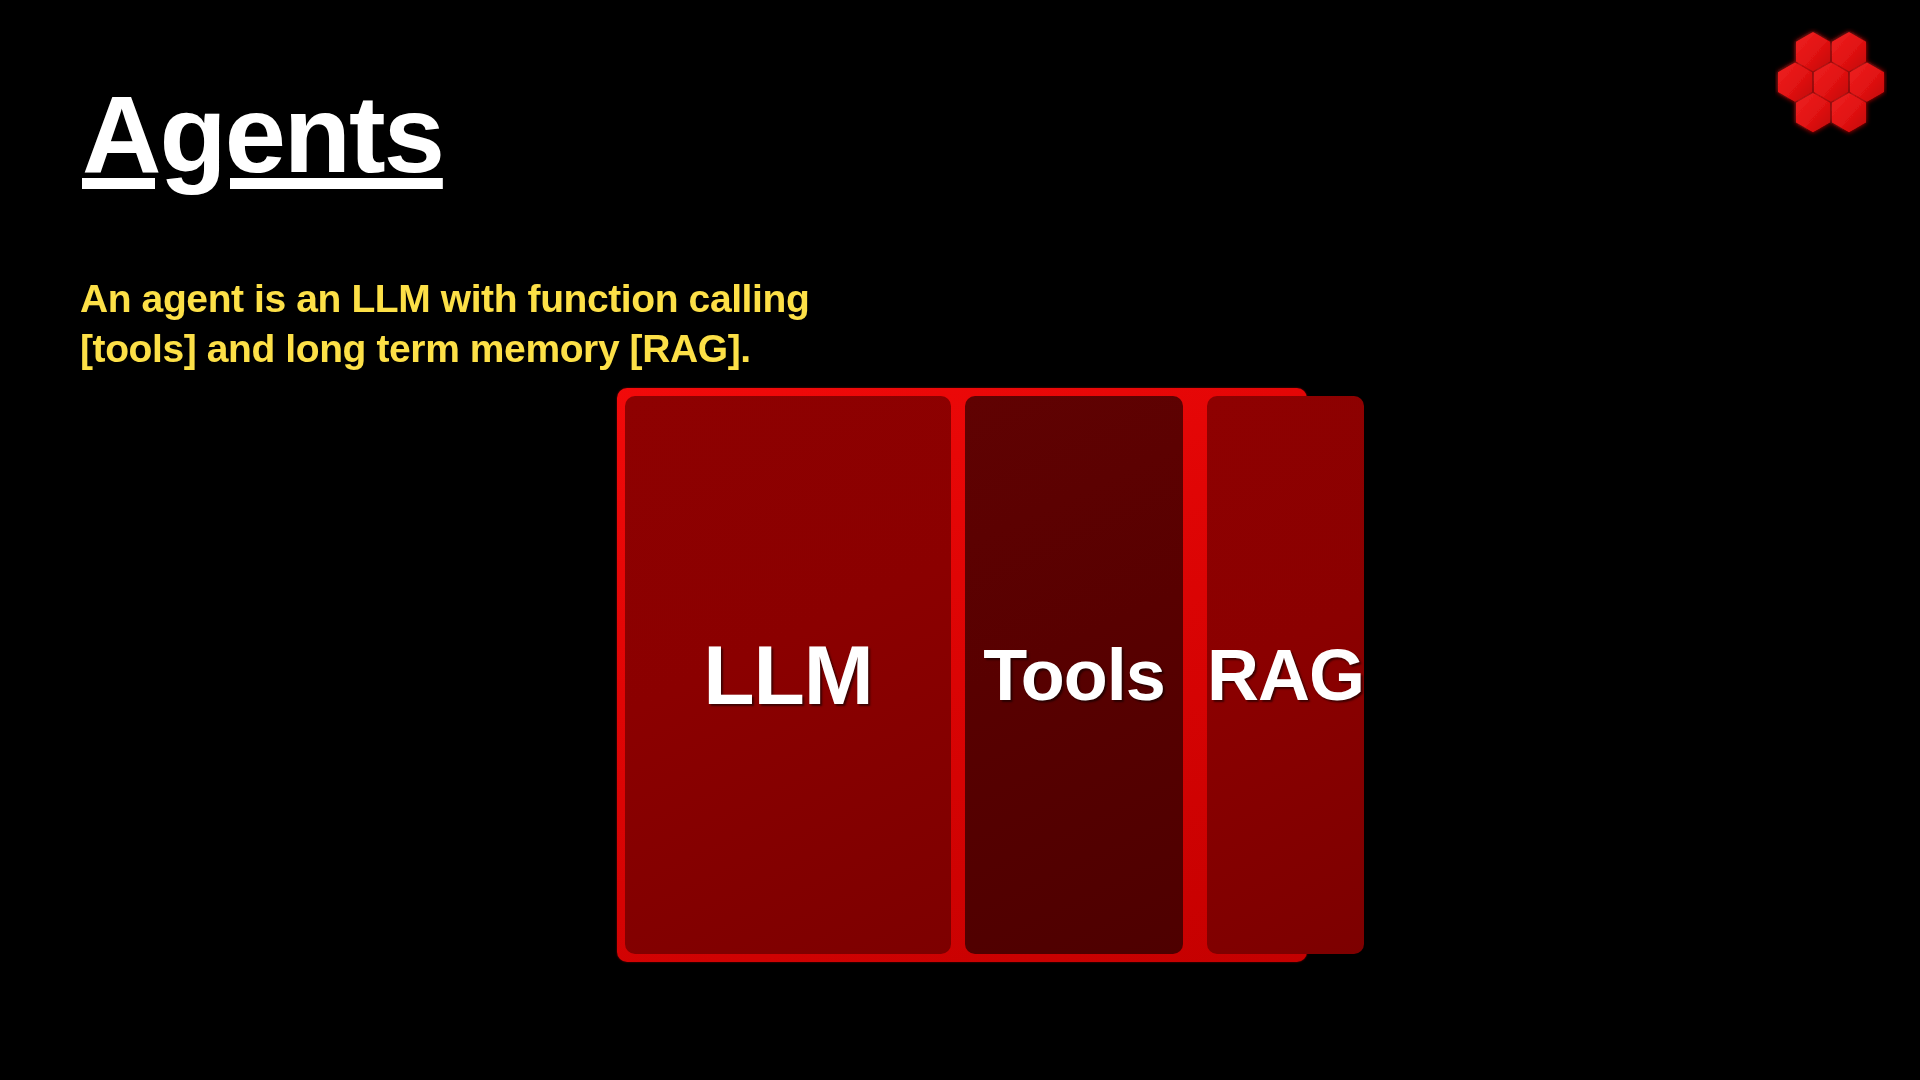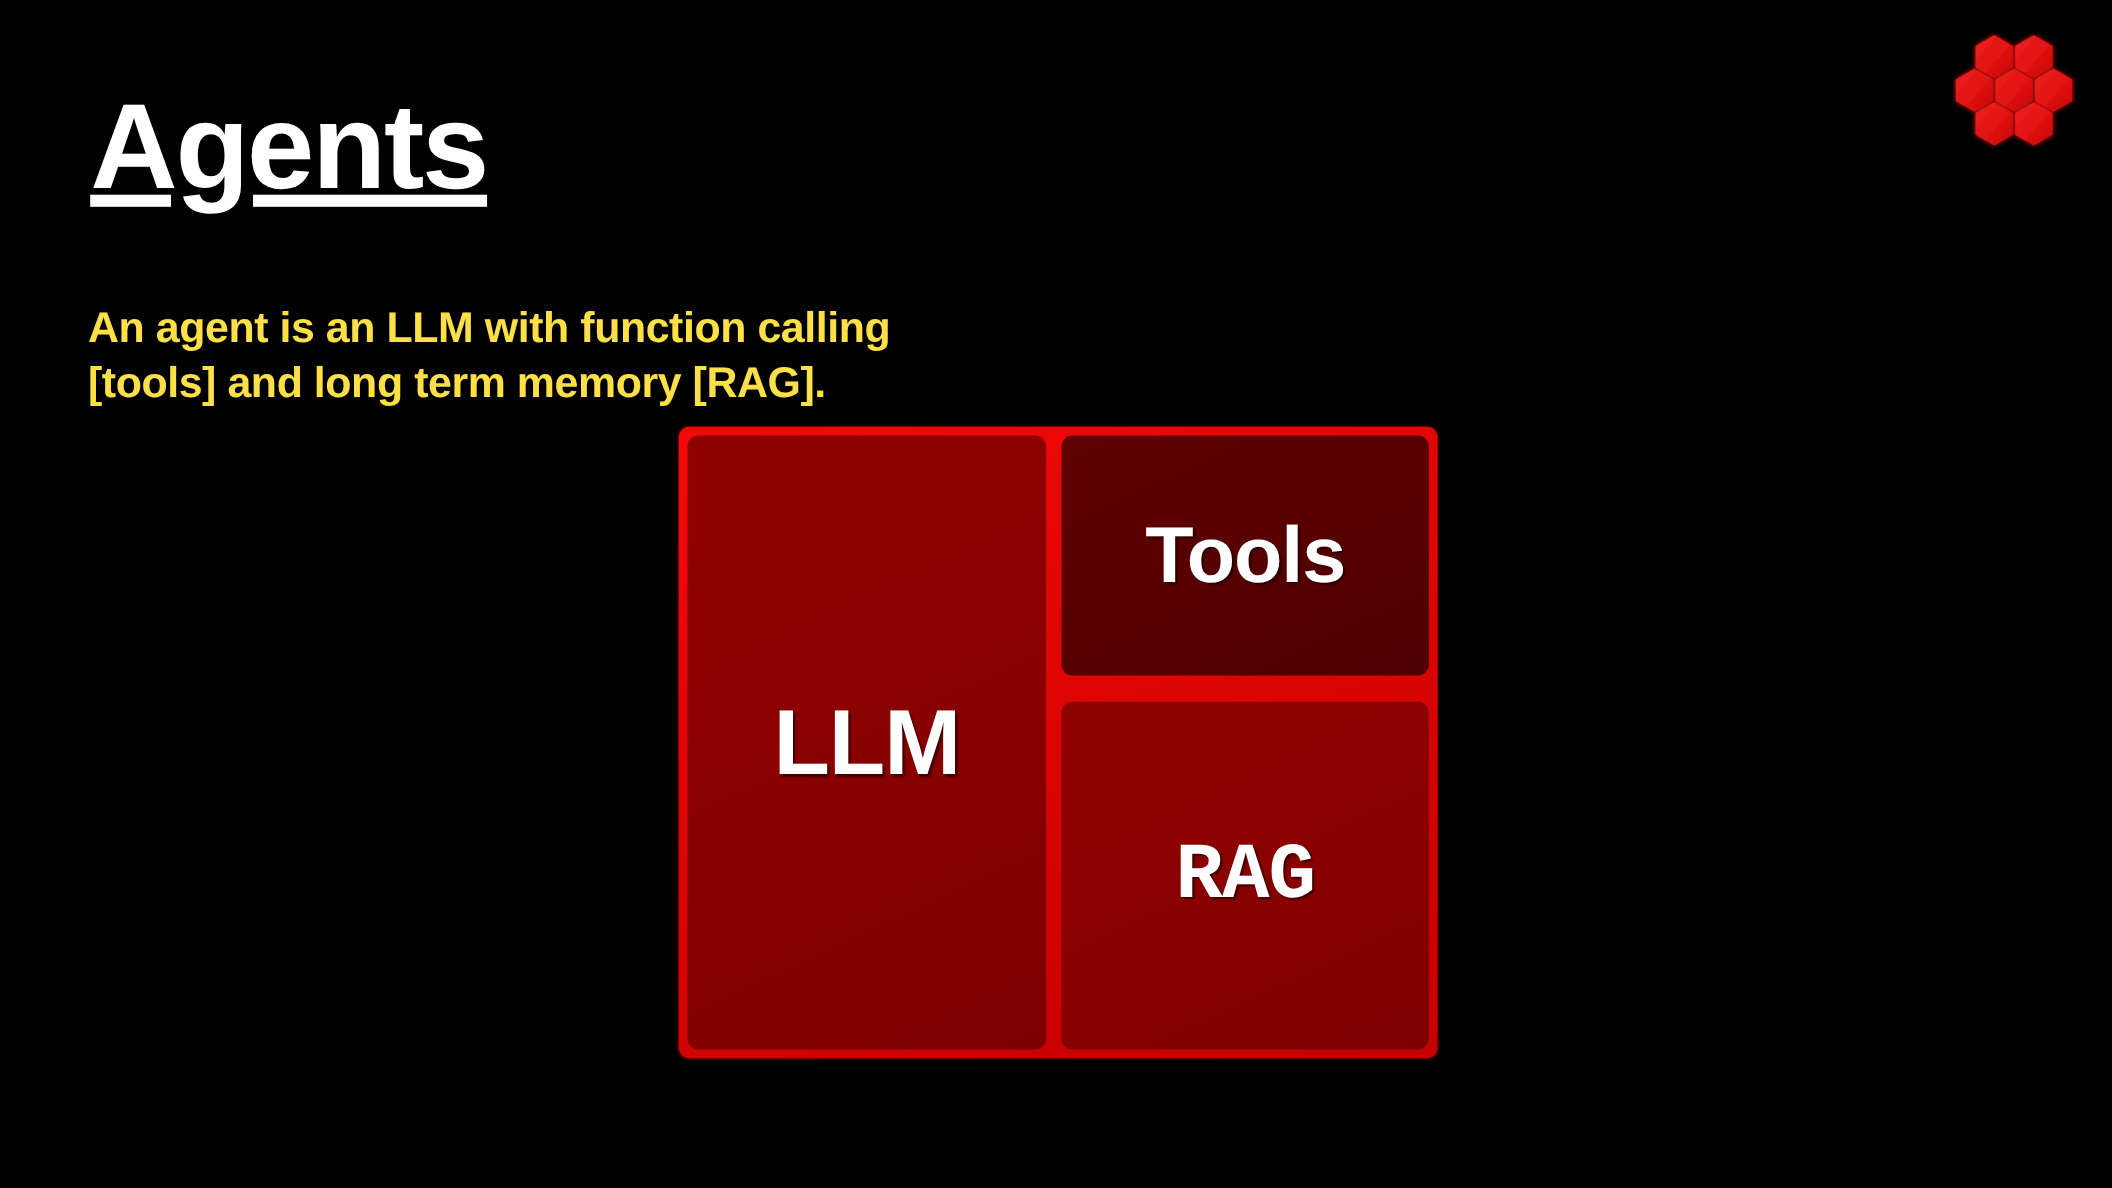--- a/index.html
+++ b/index.html
@@ -88,33 +88,32 @@
   .panel-llm {
     width:100%;
     background:linear-gradient(155deg,#8e0101 0%,#8b0000 45%,#7d0000 100%);
   }
   .panel-llm .panel-label { font-size:84px; }
 
   
   .col-right {
     flex:1 1 auto;
     display:flex;
-    flex-direction:column;
+    flex-direction:row;
     gap:24px;
   }
   .panel-tools {
     flex:0 0 218px;
     background:linear-gradient(155deg,#600202 0%,#580000 45%,#4e0000 100%);
   }
   .panel-tools .panel-label { font-size:72px; }
 
   .panel-rag {
     flex:1 1 auto;
     background:linear-gradient(155deg,#8e0101 0%,#8b0000 45%,#7d0000 100%);
-    font-family:Liberation Mono, monospace;
   }
   .panel-rag .panel-label { font-size:72px; }
 </style>
 </head>
 <body>
 
 <div class="slide">
 
   <div class="title">Agents</div>
 

